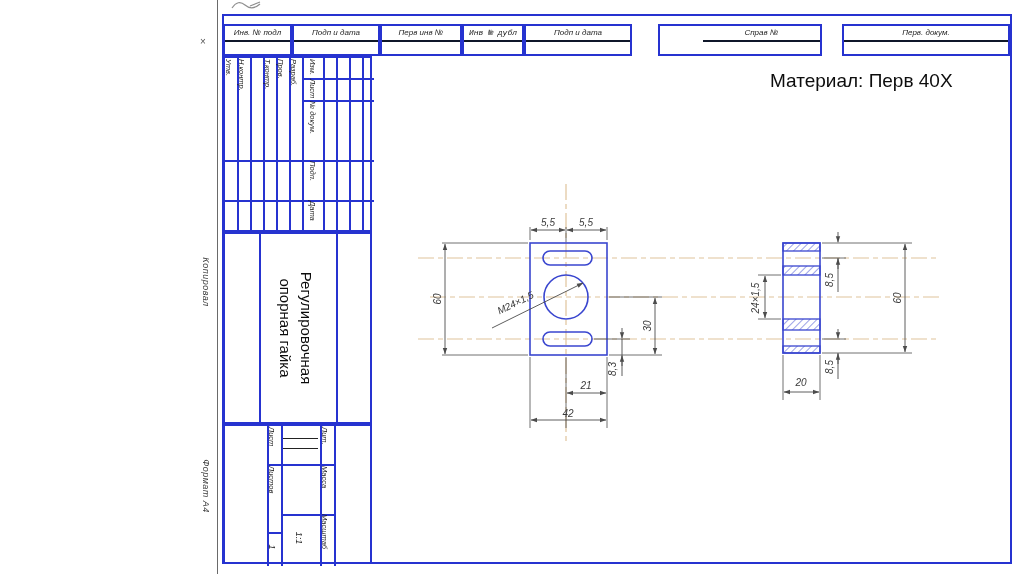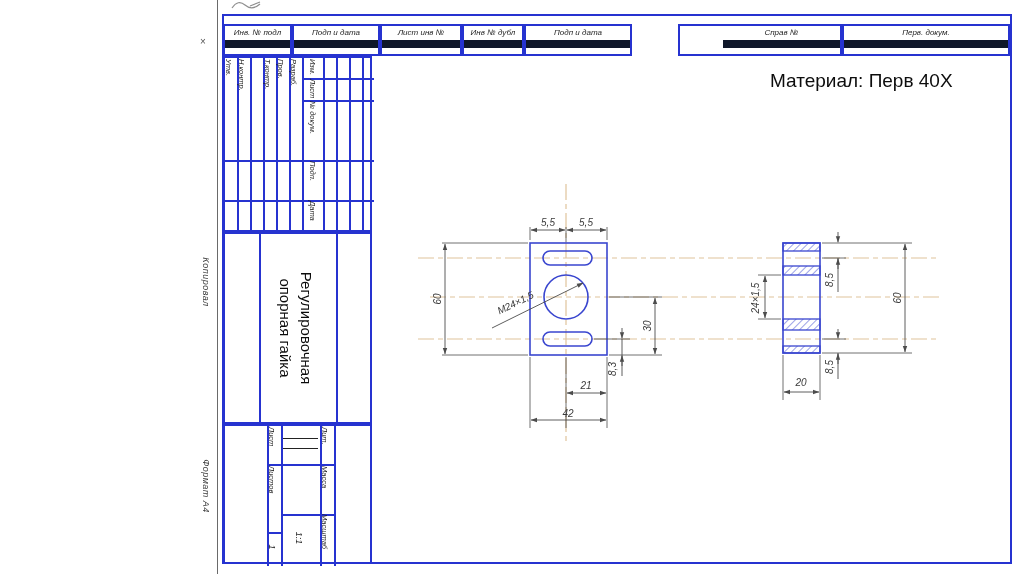--- a/index.html
+++ b/index.html
@@ -7,21 +7,21 @@
     width:1024px;height:574px;position:relative;background:#ffffff;
     font-family:"Liberation Sans", sans-serif;overflow:hidden;
   }
   .abs{position:absolute;}
   
   .sheet-line{left:217px;top:0;width:1px;height:574px;background:#6a6a6a;}
   
   .frame{left:222px;top:14px;width:790px;height:550px;border:2px solid #2633d0;box-sizing:border-box;}
   
   .tcell{top:24px;height:32px;border:2px solid #2633d0;box-sizing:border-box;background:#fff;}
-  .tcell-label{height:14px;line-height:14px;border-bottom:8px solid #0f172a;
+  .tcell-label{height:14px;line-height:14px;border-bottom:2px solid #0f172a;
     font-style:italic;font-size:8px;color:#1d1d1d;text-align:center;white-space:nowrap;overflow:hidden;}
   
   .tb{border:2px solid #2633d0;box-sizing:border-box;background:#fff;}
   .bl-v{width:1.5px;background:#2633d0;}
   .bl-h{height:1.5px;background:#2633d0;}
   .blk-h{height:1px;background:#222;}
   
   .vtext{
     position:absolute;transform-origin:0 0;transform:rotate(90deg);
     white-space:nowrap;font-style:italic;font-size:7.5px;line-height:10px;color:#1d1d1d;
@@ -48,29 +48,29 @@
 
 <span class="abs reg-mark">×</span>
 
 <div class="abs tcell" style="left:223px;width:69px;">
   <div class="tcell-label">Инв. № подл</div>
 </div>
 <div class="abs tcell" style="left:292px;width:88px;">
   <div class="tcell-label">Подп и дата</div>
 </div>
 <div class="abs tcell" style="left:380px;width:82px;">
-  <div class="tcell-label">Лист инв №</div>
-</div>
-<div class="abs tcell" style="left:462px;width:62px;">
+  <div class="tcell-label">Перв инв №</div>
+</div>
+<div class="abs tcell" style="left:462px;width:62px;font-family:Liberation Mono, monospace;">
   <div class="tcell-label">Инв № дубл</div>
 </div>
 <div class="abs tcell" style="left:524px;width:108px;">
   <div class="tcell-label">Подп и дата</div>
 </div>
-<div class="abs tcell" style="left:678px;width:164px;padding-left:43px;">
+<div class="abs tcell" style="left:658px;width:164px;padding-left:43px;">
   <div class="tcell-label">Справ №</div>
 </div>
 <div class="abs tcell" style="left:842px;width:168px;">
   <div class="tcell-label">Перв. докум.</div>
 </div>
 
 <div class="abs tb" style="left:223px;top:56px;width:149px;height:176px;">
 
   <div class="abs bl-v" style="left:12px;top:0;height:176px;"></div>
   <div class="abs bl-v" style="left:25px;top:0;height:176px;"></div>

